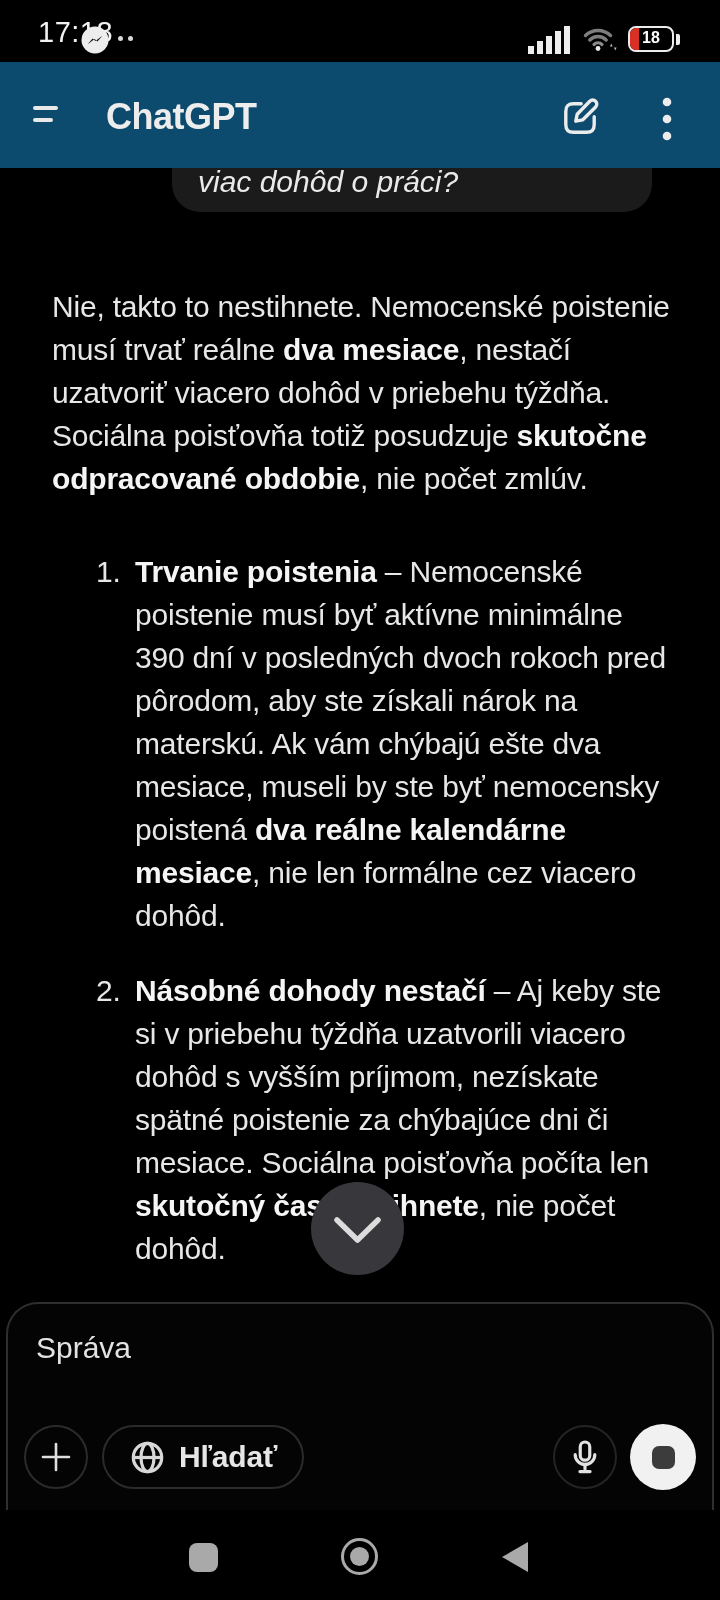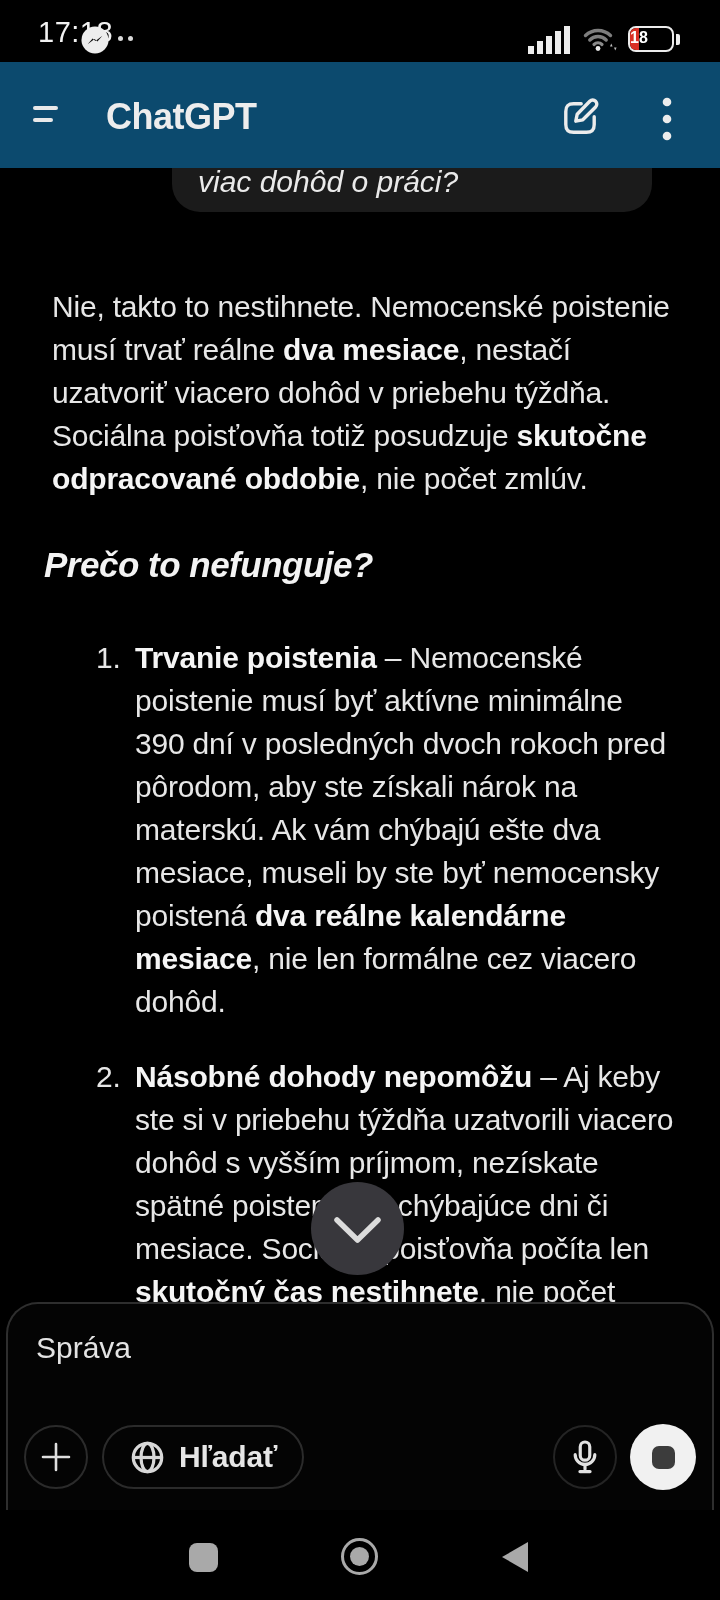--- a/index.html
+++ b/index.html
@@ -8,21 +8,21 @@
 
   
   .status-bar{position:absolute;left:0;top:0;width:720px;height:62px;}
   .sb-time{position:absolute;left:38px;top:16px;font-size:29px;font-weight:500;color:#f2f2f2;letter-spacing:.5px;}
   .sb-messenger{position:absolute;left:80px;top:25px;width:30px;height:30px;}
   .sb-dots{position:absolute;left:118px;top:36px;display:flex;gap:5px;}
   .sb-dots i{width:5px;height:5px;border-radius:50%;background:#d9d9d9;}
   .sb-right{position:absolute;right:40px;top:24px;display:flex;align-items:center;gap:9px;}
   .battery{position:relative;width:46px;height:26px;border:2.5px solid #ececec;border-radius:8px;overflow:hidden;box-sizing:border-box;}
   .battery .fill{position:absolute;left:0;top:0;bottom:0;width:9px;background:#d93025;}
-  .battery .pct{position:absolute;left:0;right:0;top:1px;text-align:left;font-size:16px;font-weight:600;color:#fff;}
+  .battery .pct{position:absolute;left:0;right:0;top:1px;text-align:center;font-size:16px;font-weight:600;color:#fff;}
   .battery-nub{width:4px;height:11px;background:#ececec;border-radius:0 2px 2px 0;margin-left:-7px;}
 
   
   .header{position:absolute;left:0;top:62px;width:720px;height:106px;background:#0c4a6e;z-index:3;}
   .menu-btn{position:absolute;left:33px;top:44px;width:30px;height:24px;cursor:pointer;}
   .menu-btn .l1{width:25px;height:4px;border-radius:2px;background:#e9e9e9;margin-bottom:8px;}
   .menu-btn .l2{width:20px;height:4px;border-radius:2px;background:#e9e9e9;}
   .app-title{position:absolute;left:106px;top:34px;font-size:36px;line-height:42px;font-weight:700;color:#ededed;letter-spacing:-.5px;}
   .compose-btn{position:absolute;left:556px;top:32px;width:48px;height:48px;}
   .overflow-btn{position:absolute;left:652px;top:34px;width:30px;height:46px;display:flex;justify-content:center;}
@@ -134,29 +134,28 @@
       </svg>
     </div>
   </div>
 
   <div class="chat">
     <div class="bubble">
       <div class="bt">viac dohôd o práci?</div>
     </div>
     <div class="chat-flow">
       <p class="msg"><span>Nie, takto to nestihnete. Nemocenské poistenie musí trvať reálne </span><b>dva mesiace</b><span>, nestačí uzatvoriť viacero dohôd v priebehu týždňa. Sociálna poisťovňa totiž posudzuje </span><b>skutočne odpracované obdobie</b><span>, nie počet zmlúv.</span></p>
-      <div class="heading">Prečo to nefunguje?</div>
       <div class="olist">
         <div class="li">
           <span class="num">1.</span>
           <div class="li-body"><b>Trvanie poistenia</b><span> – Nemocenské poistenie musí byť aktívne minimálne 390 dní v posledných dvoch rokoch pred pôrodom, aby ste získali nárok na materskú. Ak vám chýbajú ešte dva mesiace, museli by ste byť nemocensky poistená </span><b>dva reálne kalendárne mesiace</b><span>, nie len formálne cez viacero dohôd.</span></div>
         </div>
         <div class="li">
           <span class="num">2.</span>
-          <div class="li-body"><b>Násobné dohody nepomôžu</b><span> – Aj keby ste si v priebehu týždňa uzatvorili viacero dohôd s vyšším príjmom, nezískate spätné poistenie za chýbajúce dni či mesiace. Sociálna poisťovňa počíta len </span><b>skutočný čas nestihnete</b><span>, nie počet dohôd.</span></div>
+          <div class="li-body"><b>Násobné dohody nestačí</b><span> – Aj keby ste si v priebehu týždňa uzatvorili viacero dohôd s vyšším príjmom, nezískate spätné poistenie za chýbajúce dni či mesiace. Sociálna poisťovňa počíta len </span><b>skutočný čas nestihnete</b><span>, nie počet dohôd.</span></div>
         </div>
       </div>
     </div>
   </div>
 
   <div class="scroll-btn">
     <svg width="93" height="93" viewBox="0 0 93 93">
       <polyline points="26,38 46.5,58 67,38" fill="none" stroke="#dcdcdc" stroke-width="5.5" stroke-linecap="round" stroke-linejoin="round"></polyline>
     </svg>
   </div>

